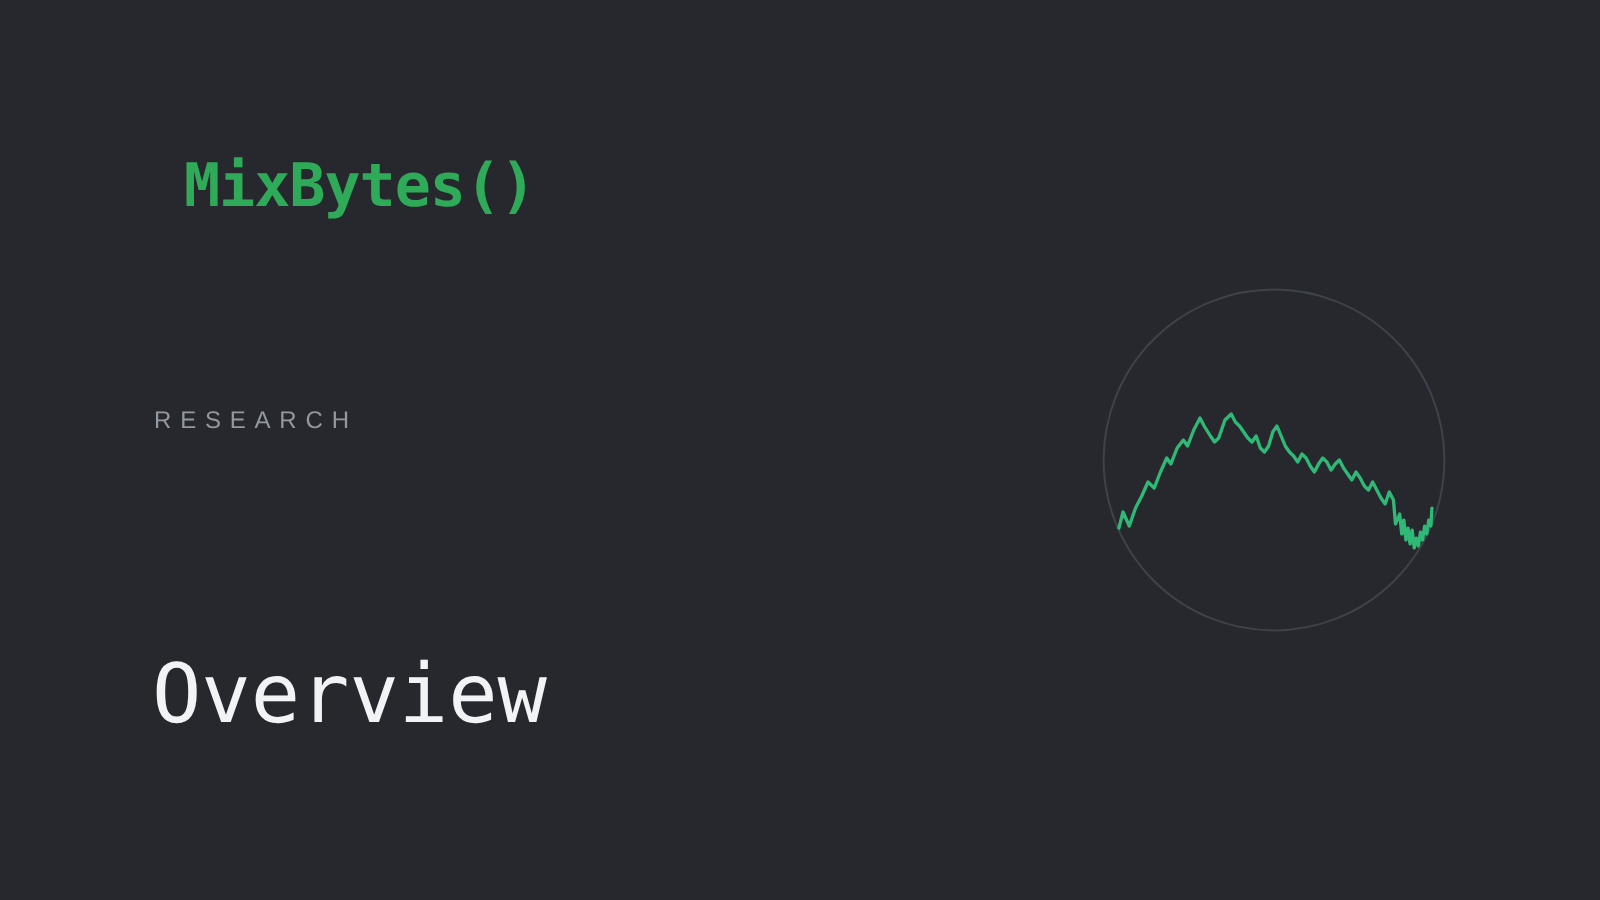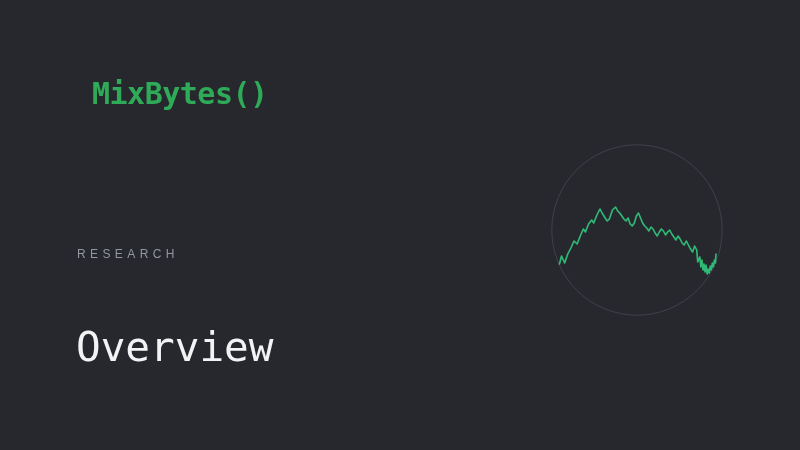--- a/index.html
+++ b/index.html
@@ -37,21 +37,20 @@
     position: absolute;
     left: 77px;
     top: 204px;
     font-family: "Liberation Sans", sans-serif;
     font-size: 12px;
     font-weight: 400;
     letter-spacing: 4.4px;
     color: #93979f;
     line-height: 1;
     white-space: nowrap;
-    margin-top: 44px;
   }
   .headline {
     position: absolute;
     left: 76px;
     top: 240px;
     font-family: "DejaVu Sans Mono", monospace;
     font-size: 41px;
     font-weight: 400;
     color: #f2f3f5;
     line-height: 43px;

